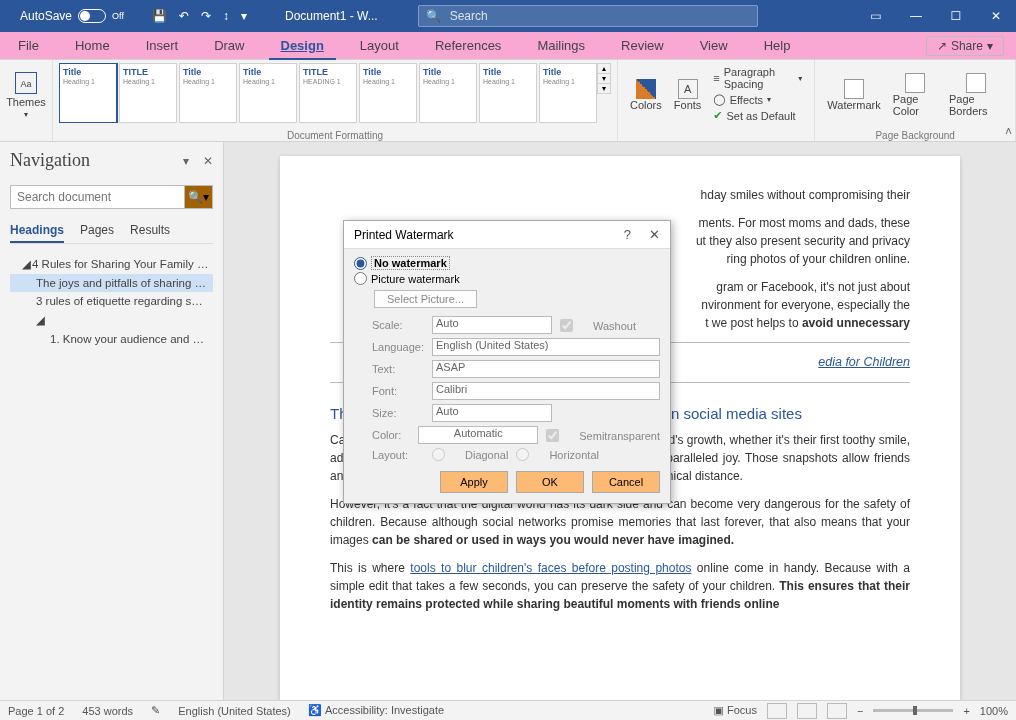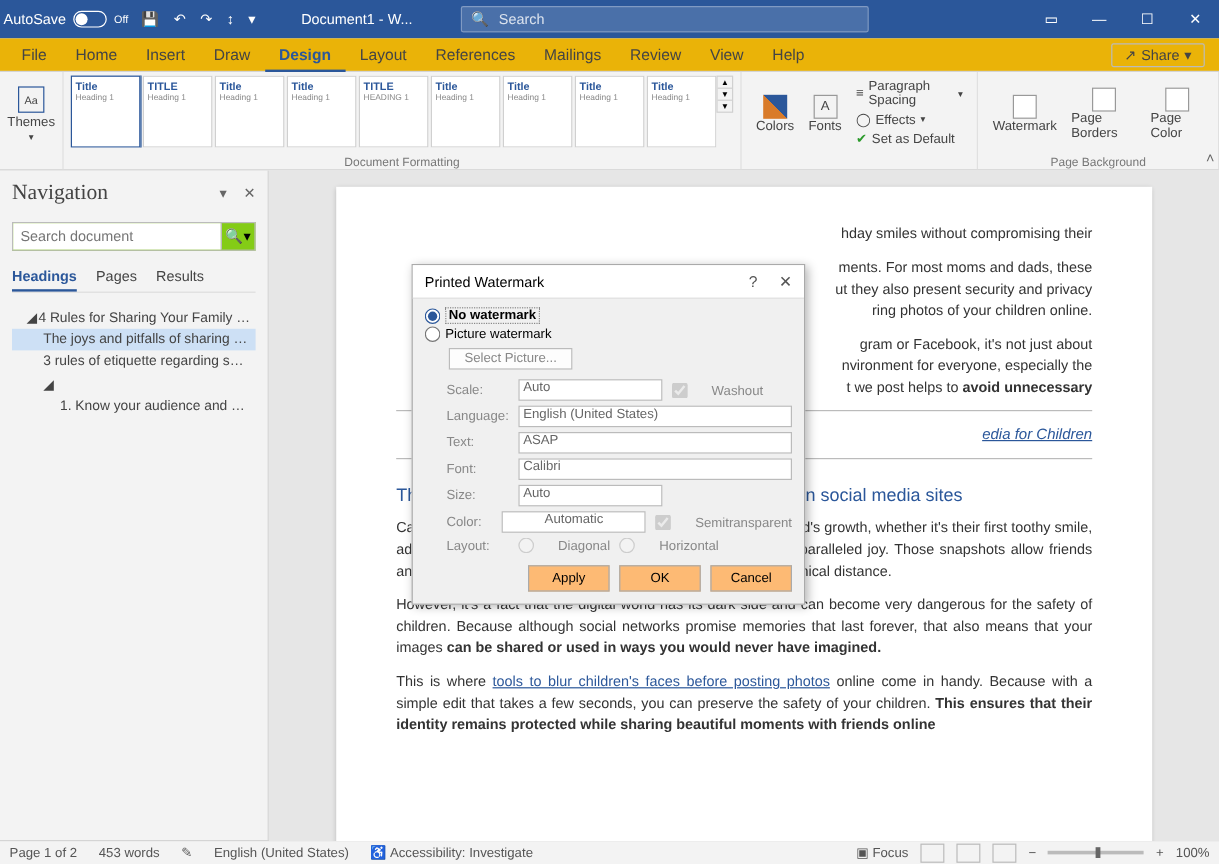--- a/index.html
+++ b/index.html
@@ -1,33 +1,33 @@
 <!DOCTYPE html>
 <html><head>
 <meta charset="utf-8">
 <style>
 * { box-sizing: border-box; margin: 0; padding: 0; font-family: "Segoe UI", Arial, sans-serif; }
 body { width: 1016px; height: 720px; background: #f3f3f3; overflow: hidden; position: relative; }
 
 
 .titlebar { height: 32px; background: linear-gradient(to bottom, #2b579a, #2b579a); display: flex; align-items: center; color: #fff; font-size: 12px; }
-.titlebar .autosave { padding: 0 3px; display: flex; align-items: center; gap: 6px; }
+.titlebar .autosave { padding: 0 20px; display: flex; align-items: center; gap: 6px; }
 .titlebar .toggle { width: 28px; height: 14px; border: 1px solid #fff; border-radius: 7px; position: relative; display:inline-block; }
 .titlebar .toggle::after { content:''; width:10px; height:10px; border-radius:50%; background:#fff; position:absolute; left:1px; top:1px; }
 .titlebar .qat { display:flex; gap:12px; padding:0 8px; }
 .titlebar .qat span { cursor:pointer; }
 .titlebar .doctitle { margin-left: 30px; }
 .titlebar .search { margin-left: 40px; height:22px; width:340px; background:rgba(255,255,255,0.15); border:1px solid rgba(255,255,255,0.3); border-radius:2px; display:flex; align-items:center; padding:0 8px; gap:8px; }
 .titlebar .wincontrols { margin-left:auto; display:flex; }
 .titlebar .wincontrols div { width:40px; height:32px; display:flex; align-items:center; justify-content:center; cursor:pointer; font-size:12px; }
 
 
-.menubar { height:28px; background:#eab308; border-bottom:1px solid #d4d4d4; display:flex; align-items:center; padding:0 6px; font-size:13px; color:#444; }
+.menubar { height:28px; background:#f9a8d4; border-bottom:1px solid #d4d4d4; display:flex; align-items:center; padding:0 6px; font-size:13px; color:#444;gap:12px; }
 .menubar .tab { padding:0 12px; height:28px; line-height:28px; cursor:pointer; }
-.menubar .tab.active { color:#2b579a; border-bottom:2px solid #2b579a; font-weight:600; }
+.menubar .tab.active { color:#2b579a; border-bottom:2px solid #2b579a; font-weight:600;text-decoration:underline; }
 .menubar .share { margin-left:auto; border:1px solid #bbb; padding:2px 10px; font-size:12px; display:flex; align-items:center; gap:4px; margin-right:6px; border-radius:2px; }
 
 
 .ribbon { height: 82px; background:#f3f3f3; border-bottom:1px solid #d4d4d4; display:flex; position:relative; }
 .ribbon-group { border-right:1px solid #e0e0e0; padding:3px 6px 14px 6px; display:flex; align-items:flex-start; position:relative; }
 .ribbon-group-label { position:absolute; bottom:0; left:0; right:0; text-align:center; font-size:10px; color:#777; }
 .themes-btn { width:40px; display:flex; flex-direction:column; align-items:center; font-size:11px; color:#444; gap:2px; cursor:pointer; justify-content:center; height:100%; }
 .style-gallery { display:flex; gap:2px; overflow:hidden; }
 .style-item { width:58px; height:60px; border:1px solid #d0d0d0; background:#fff; padding:3px; font-size:7px; line-height:1.2; overflow:hidden; cursor:pointer; }
 .style-item.selected { border:1px solid #2b579a; outline:1px solid #2b579a; }
@@ -41,21 +41,21 @@
 .options-col { display:flex; flex-direction:column; font-size:11px; color:#444; gap:3px; padding:3px 6px; justify-content:center; }
 .options-col div{display:flex; align-items:center; gap:4px; cursor:pointer; }
 .ribbon-collapse { position:absolute; right:4px; bottom:2px; font-size:12px; color:#666; cursor:pointer; }
 
 
 .main { display:flex; height: calc(720px - 32px - 28px - 82px - 20px); }
 .navpane { width:224px; background:#f3f3f3; border-right:1px solid #d4d4d4; padding:8px 10px; }
 .navpane .hdr { display:flex; align-items:center; justify-content:space-between; }
 .navpane h2 { font-size:18px; font-weight:400; color:#444;font-family:Liberation Serif, serif; }
 .navpane .closebtns { display:flex; gap:14px; color:#666; font-size:12px; }
-.navsearch { margin-top:14px; display:flex; border:1px solid #bbb; height:24px; background:#84cc16; }
+.navsearch { margin-top:14px; display:flex; border:1px solid #bbb; height:24px; background:#a16207; }
 .navsearch input { flex:1; border:none; padding:0 6px; font-size:12px; outline:none; }
 .navsearch .sbtn { width:28px; border-left:1px solid #bbb; display:flex; align-items:center; justify-content:center; font-size:12px; cursor:pointer; }
 .navtabs { display:flex; gap:16px; margin-top:14px; font-size:12px; color:#444; border-bottom:1px solid #ddd; }
 .navtabs div { padding-bottom:4px; cursor:pointer; }
 .navtabs .active { color:#2b579a; border-bottom:2px solid #2b579a; font-weight:600; }
 .navtree { margin-top:10px; font-size:11.5px; color:#444; }
 .navtree .item { padding:3px 4px; cursor:pointer; white-space:nowrap; overflow:hidden; text-overflow:ellipsis; }
 .navtree .item.sel { background:#cde0f5; }
 .navtree .l1 { padding-left:12px; }
 .navtree .l2 { padding-left:26px; }
@@ -226,25 +226,25 @@
         </div>
     </div>
   </div>
   <div class="ribbon-group">
     <div class="ribbon-btn">
       <div class="ico" style="border:1px solid #999;background:#fff;"></div>
       <span>Watermark</span>
     </div>
     <div class="ribbon-btn">
       <div class="ico" style="border:1px solid #999;background:#fff;"></div>
+      <span>Page Color</span>
+    </div>
+    <div class="ribbon-btn">
+      <div class="ico" style="border:1px solid #999;background:#fff;"></div>
       <span>Page Borders</span>
-    </div>
-    <div class="ribbon-btn">
-      <div class="ico" style="border:1px solid #999;background:#fff;"></div>
-      <span>Page Color</span>
     </div>
     <div class="ribbon-group-label">Page Background</div>
   </div>
   <div class="ribbon-collapse">˄</div>
 </div>
 
 <div class="main">
 
   <div class="navpane">
     <div class="hdr">

